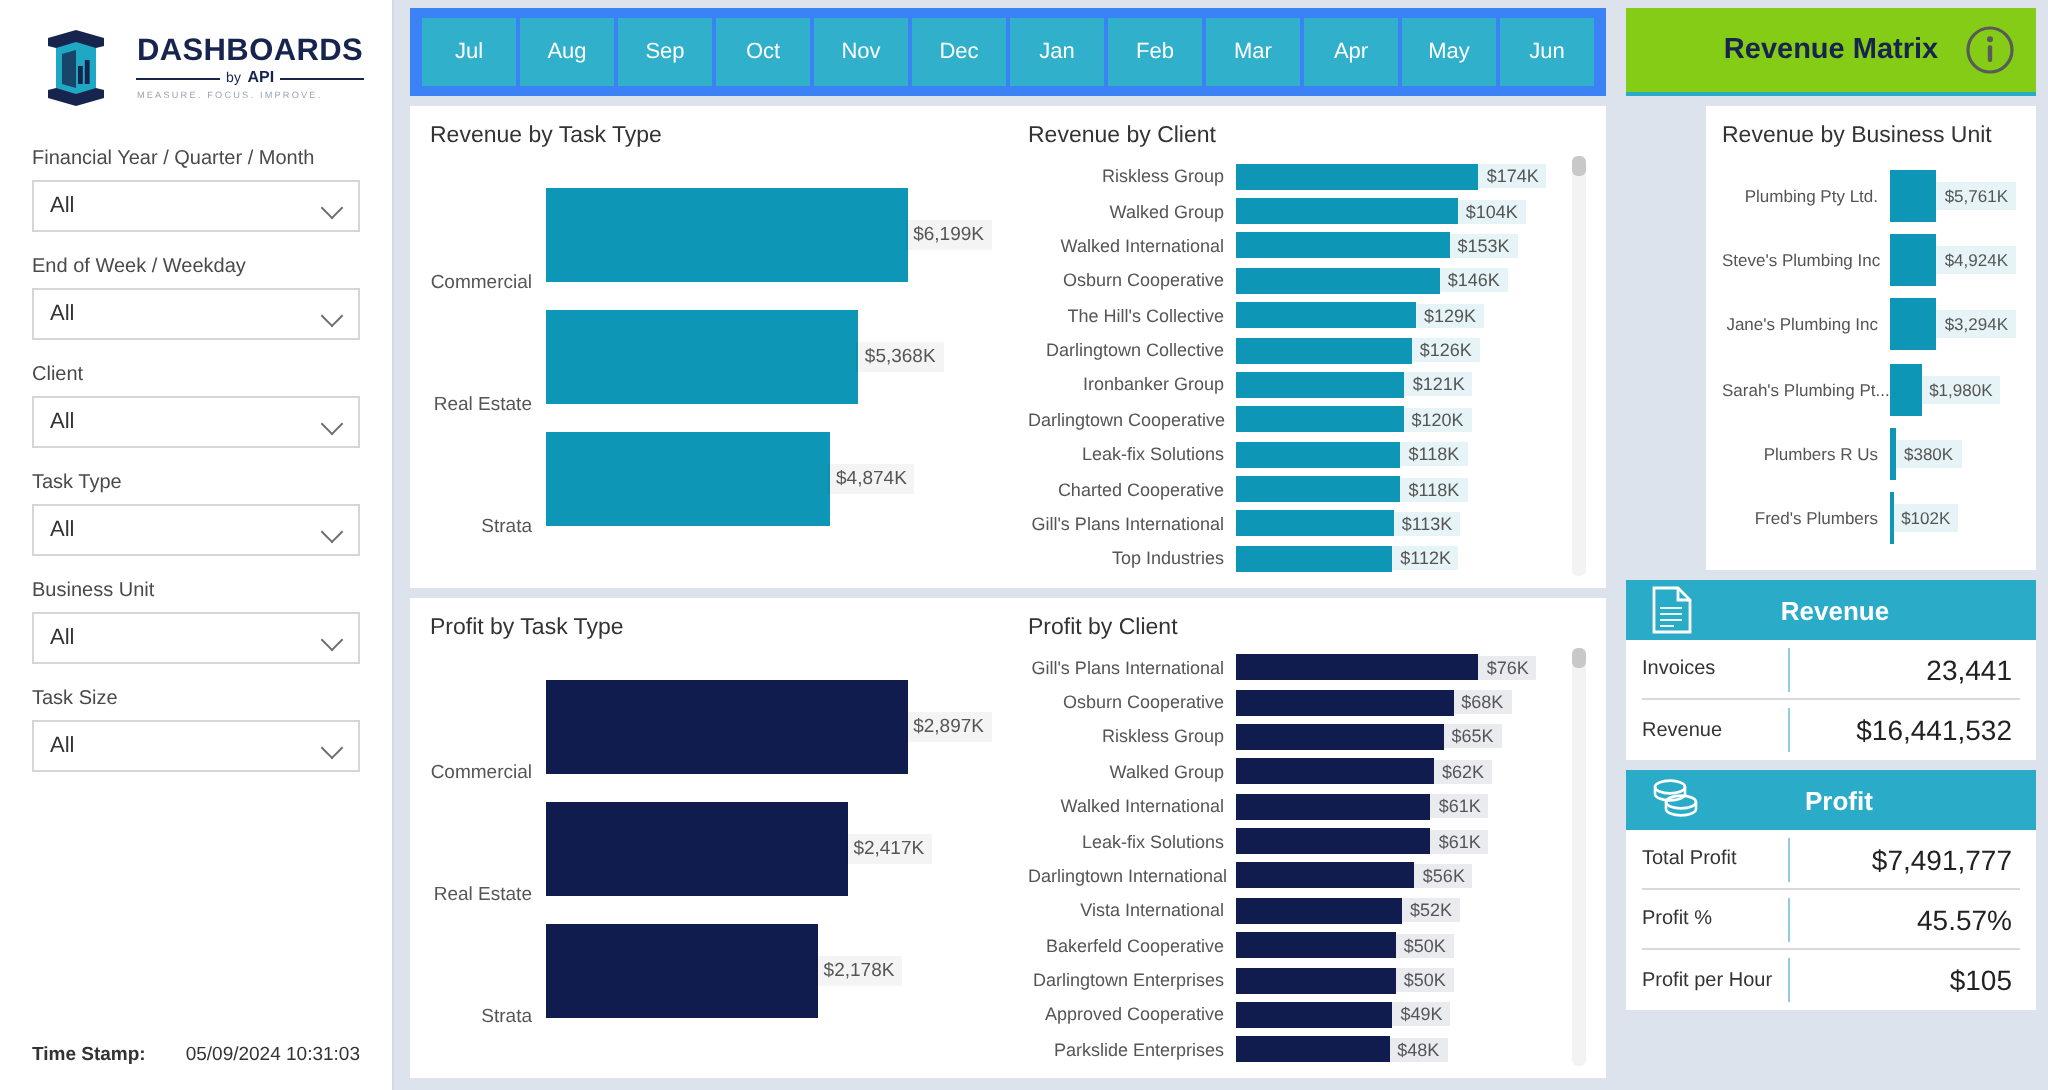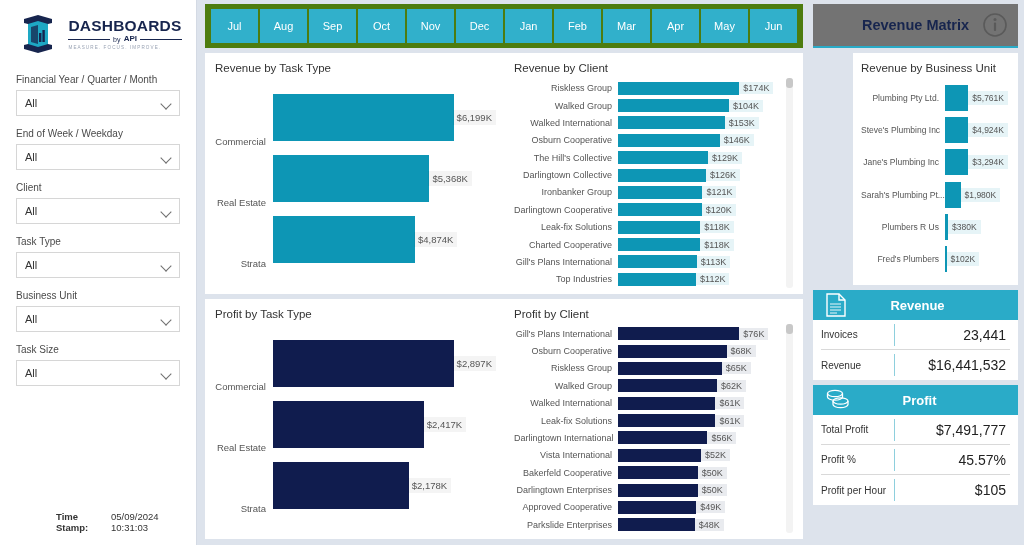--- a/index.html
+++ b/index.html
@@ -39,28 +39,27 @@
   .chev { width: 9px; height: 9px; position: relative; }
   .chev::before {
     content: ""; position: absolute; left: 0; top: 1px;
     width: 7px; height: 7px; border-right: 1.3px solid #6f6f6f; border-bottom: 1.3px solid #6f6f6f;
     transform: rotate(45deg);
   }
   .timestamp {
     position: absolute; bottom: 12px; left: 16px; right: 16px;
     display: flex; gap: 10px; font-size: 9.5px; color: #333;
     justify-content: space-between;
-    margin-left: 40px;
   }
   .timestamp .k { font-weight: bold; }
 
   
   .center { width: 612px; height: 545px; padding: 4px 6px 6px 8px; display: flex; flex-direction: column; gap: 5px; }
   .tabstrip {
-    background: #4d7c0f; height: 44px; flex: none;
+    background: #3b82f6; height: 44px; flex: none;
     display: flex; align-items: center; gap: 2px; padding: 5px 6px;
   }
   .tab {
     flex: 1; height: 34px; background: #31b0cb;
     display: flex; align-items: center; justify-content: center;
     font-size: 11px; color: #ffffff; cursor: pointer;
   }
 
   .panel {
     background: #ffffff; flex: 1; display: flex; min-height: 0;
@@ -90,21 +89,21 @@
   .barNval.navy { background: rgba(16,28,78,0.09); }
   .scrollbar {
     width: 7px; flex: none; background: #f3f3f3; margin-left: 4px; margin-right: 2px;
     position: relative; border-radius: 3px; cursor: pointer;
   }
   .scrollthumb { position: absolute; top: 0; left: 0; width: 7px; height: 10px; background: #c8c8c8; border-radius: 3px; }
 
   
   .right { width: 215px; height: 545px; padding: 4px 6px 6px 4px; display: flex; flex-direction: column; gap: 5px; }
   .rm-header {
-    background: #737373; height: 44px; flex: none; display: flex; align-items: center;
+    background: #84cc16; height: 44px; flex: none; display: flex; align-items: center;
     justify-content: center; position: relative; border-bottom: 2px solid #2aabc8;
   }
   .rm-title { font-size: 14.5px; font-weight: bold; color: #17254e; }
   .info-icon { position: absolute; right: 10px; top: 50%; transform: translateY(-50%); cursor: pointer; }
 
   .bu-card { background: #fff; height: 232px; flex: none; padding: 9px 10px 6px 8px; display: flex; flex-direction: column; margin-left: 40px; }
   .bu-rows { flex: 1; display: flex; flex-direction: column; justify-content: space-around; padding: 4px 0; }
   .burow { display: flex; align-items: center; height: 26px; }
   .bulab { width: 84px; text-align: right; font-size: 8.5px; color: #555; padding-right: 6px; flex: none; white-space: nowrap; overflow: hidden; }
   .butrack { flex: 1; display: flex; align-items: center; height: 100%; }

